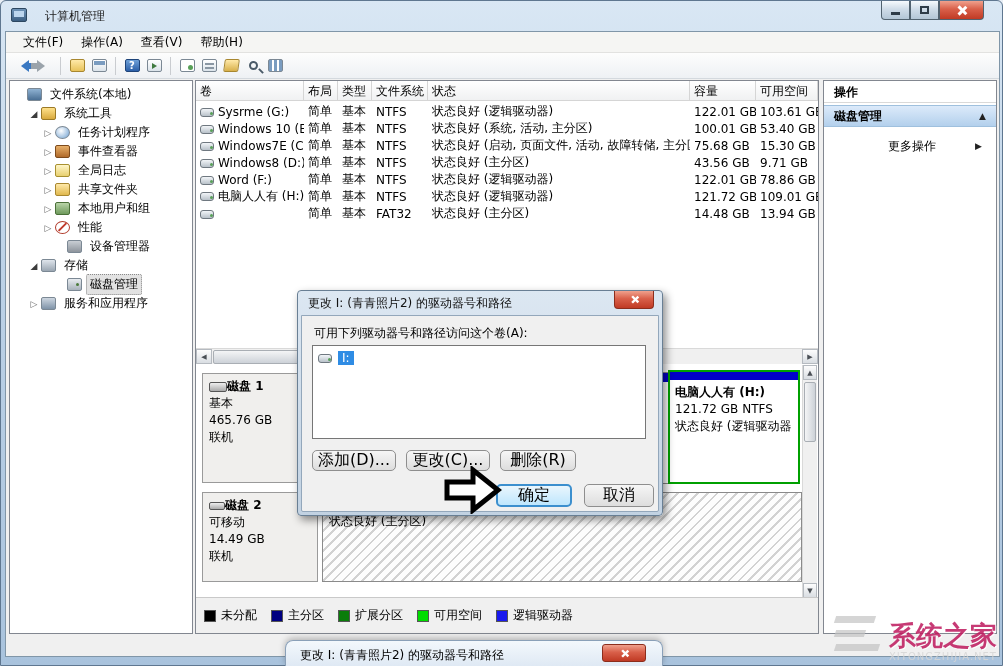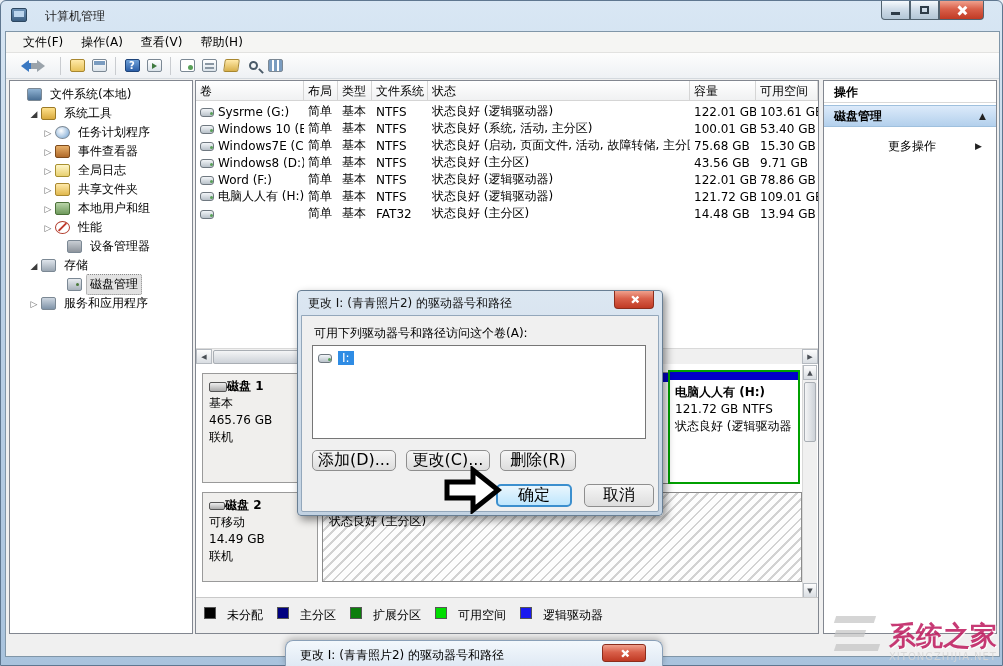--- a/index.html
+++ b/index.html
@@ -101,21 +101,21 @@
   .part-h .bar{height:9px;background:#0000c8;border-bottom:1px solid #fff}
   .part-h .ptxt{padding:3px 5px;line-height:17px;white-space:nowrap;overflow:hidden}
   .part-h .pname{font-weight:bold}
   .sliver{position:absolute;background:#fff;border:1px solid #8a8a8a;border-right:none}
   .sliver .bar{height:9px;background:#0000c8}
   .part-hatch{position:absolute;border:1px solid #8a8a8a;background:repeating-linear-gradient(135deg,#ffffff 0 5px,#cscs 0) ;background:repeating-linear-gradient(135deg,#fdfdfd 0 5px,#d2d2d2 5px 7px)}
   .part-hatch .ptxt{padding:3px 6px;line-height:17px;white-space:nowrap}
 
   
   .legend{position:absolute;left:0;right:0;bottom:0;height:36px;background:#f0f0f0;border-top:1px solid #c9c9c9;display:flex;align-items:center;padding-left:8px;gap:14px}
-  .litem{display:flex;align-items:flex-start;gap:11px;white-space:nowrap}
+  .litem{display:flex;align-items:center;gap:5px;white-space:nowrap}
   .lsw{width:12px;height:12px;border:1px solid #555;flex:none}
 
   
   .act-head{height:22px;line-height:22px;font-weight:bold;padding-left:10px;border-bottom:1px solid #d9d9d9;background:#fff}
   .act-group{height:22px;margin-top:2px;display:flex;align-items:center;justify-content:space-between;padding:0 10px;font-weight:bold;background:linear-gradient(#dceafa,#b3d0ec);border-top:1px solid #9fc0de;border-bottom:1px solid #9fc0de}
   .act-more{height:22px;display:flex;align-items:center;justify-content:space-between;padding:0 14px 0 64px;margin-top:8px}
   .tri{font-size:9px;color:#222}
 
   
   .dlg{position:absolute;left:297px;top:290px;width:366px;height:226px;background:linear-gradient(180deg,#dce7f2,#c2d2e2);border:1px solid #697f94;border-radius:4px;box-shadow:3px 4px 8px rgba(0,0,0,.45);z-index:50}

